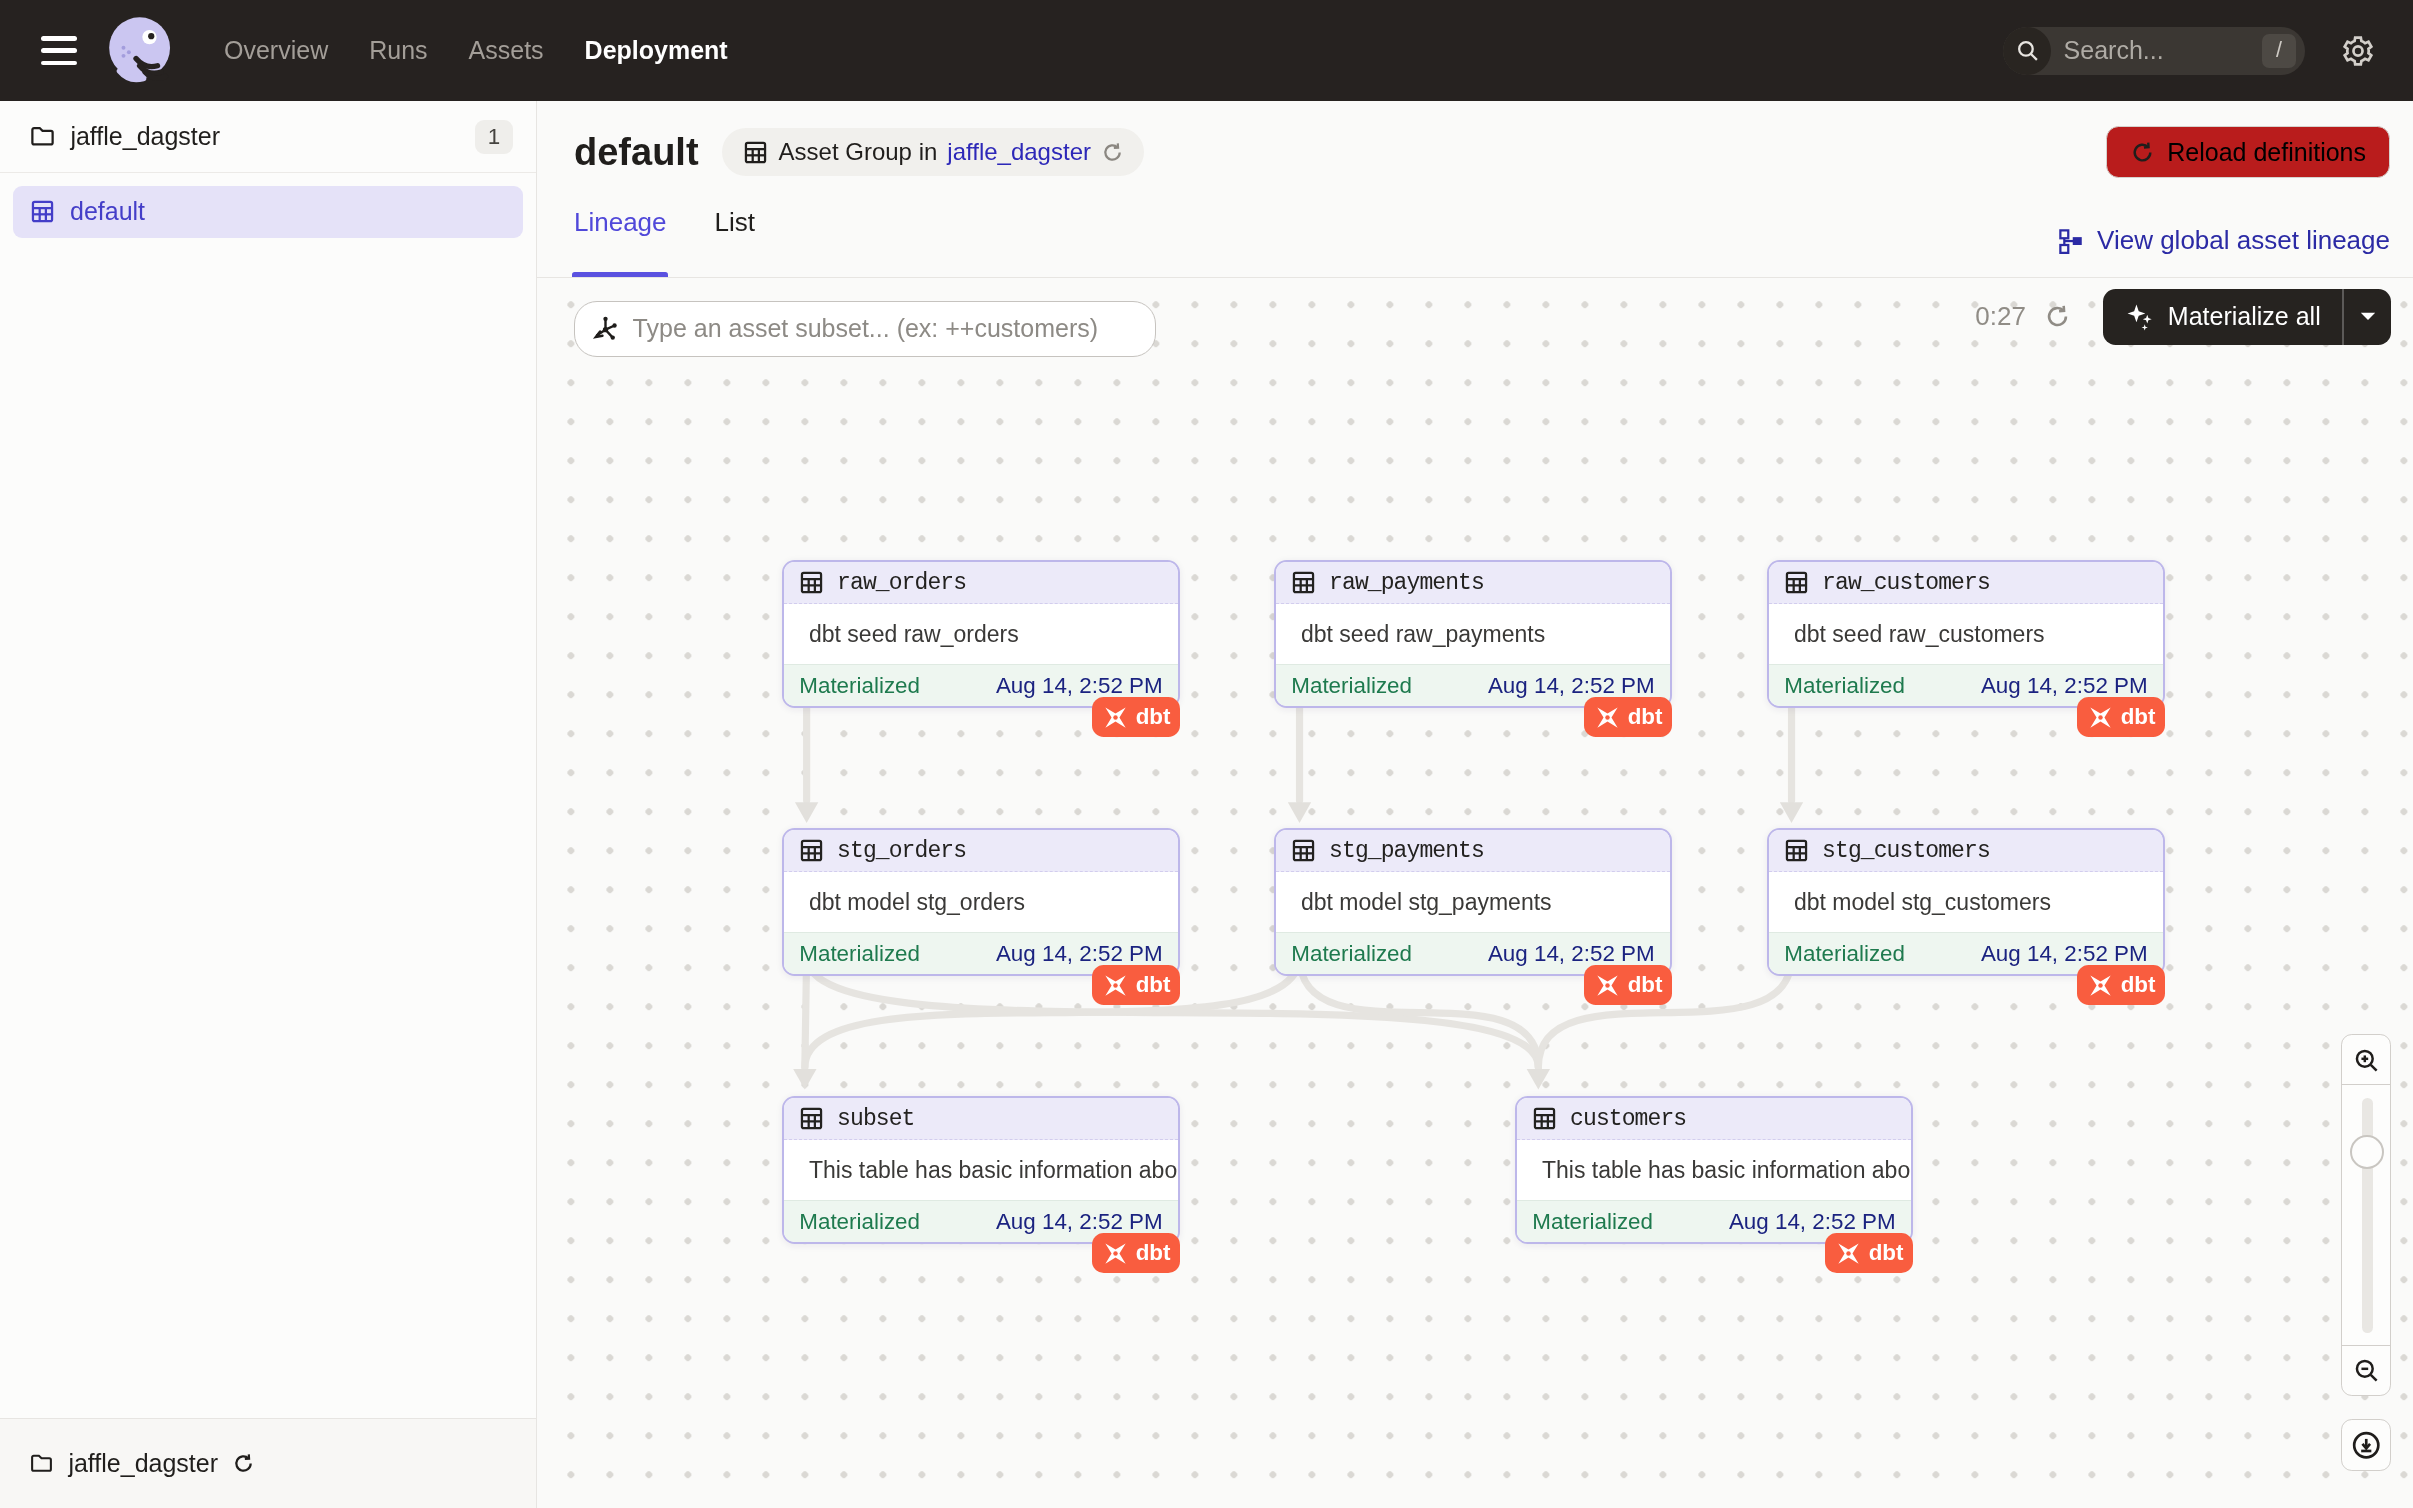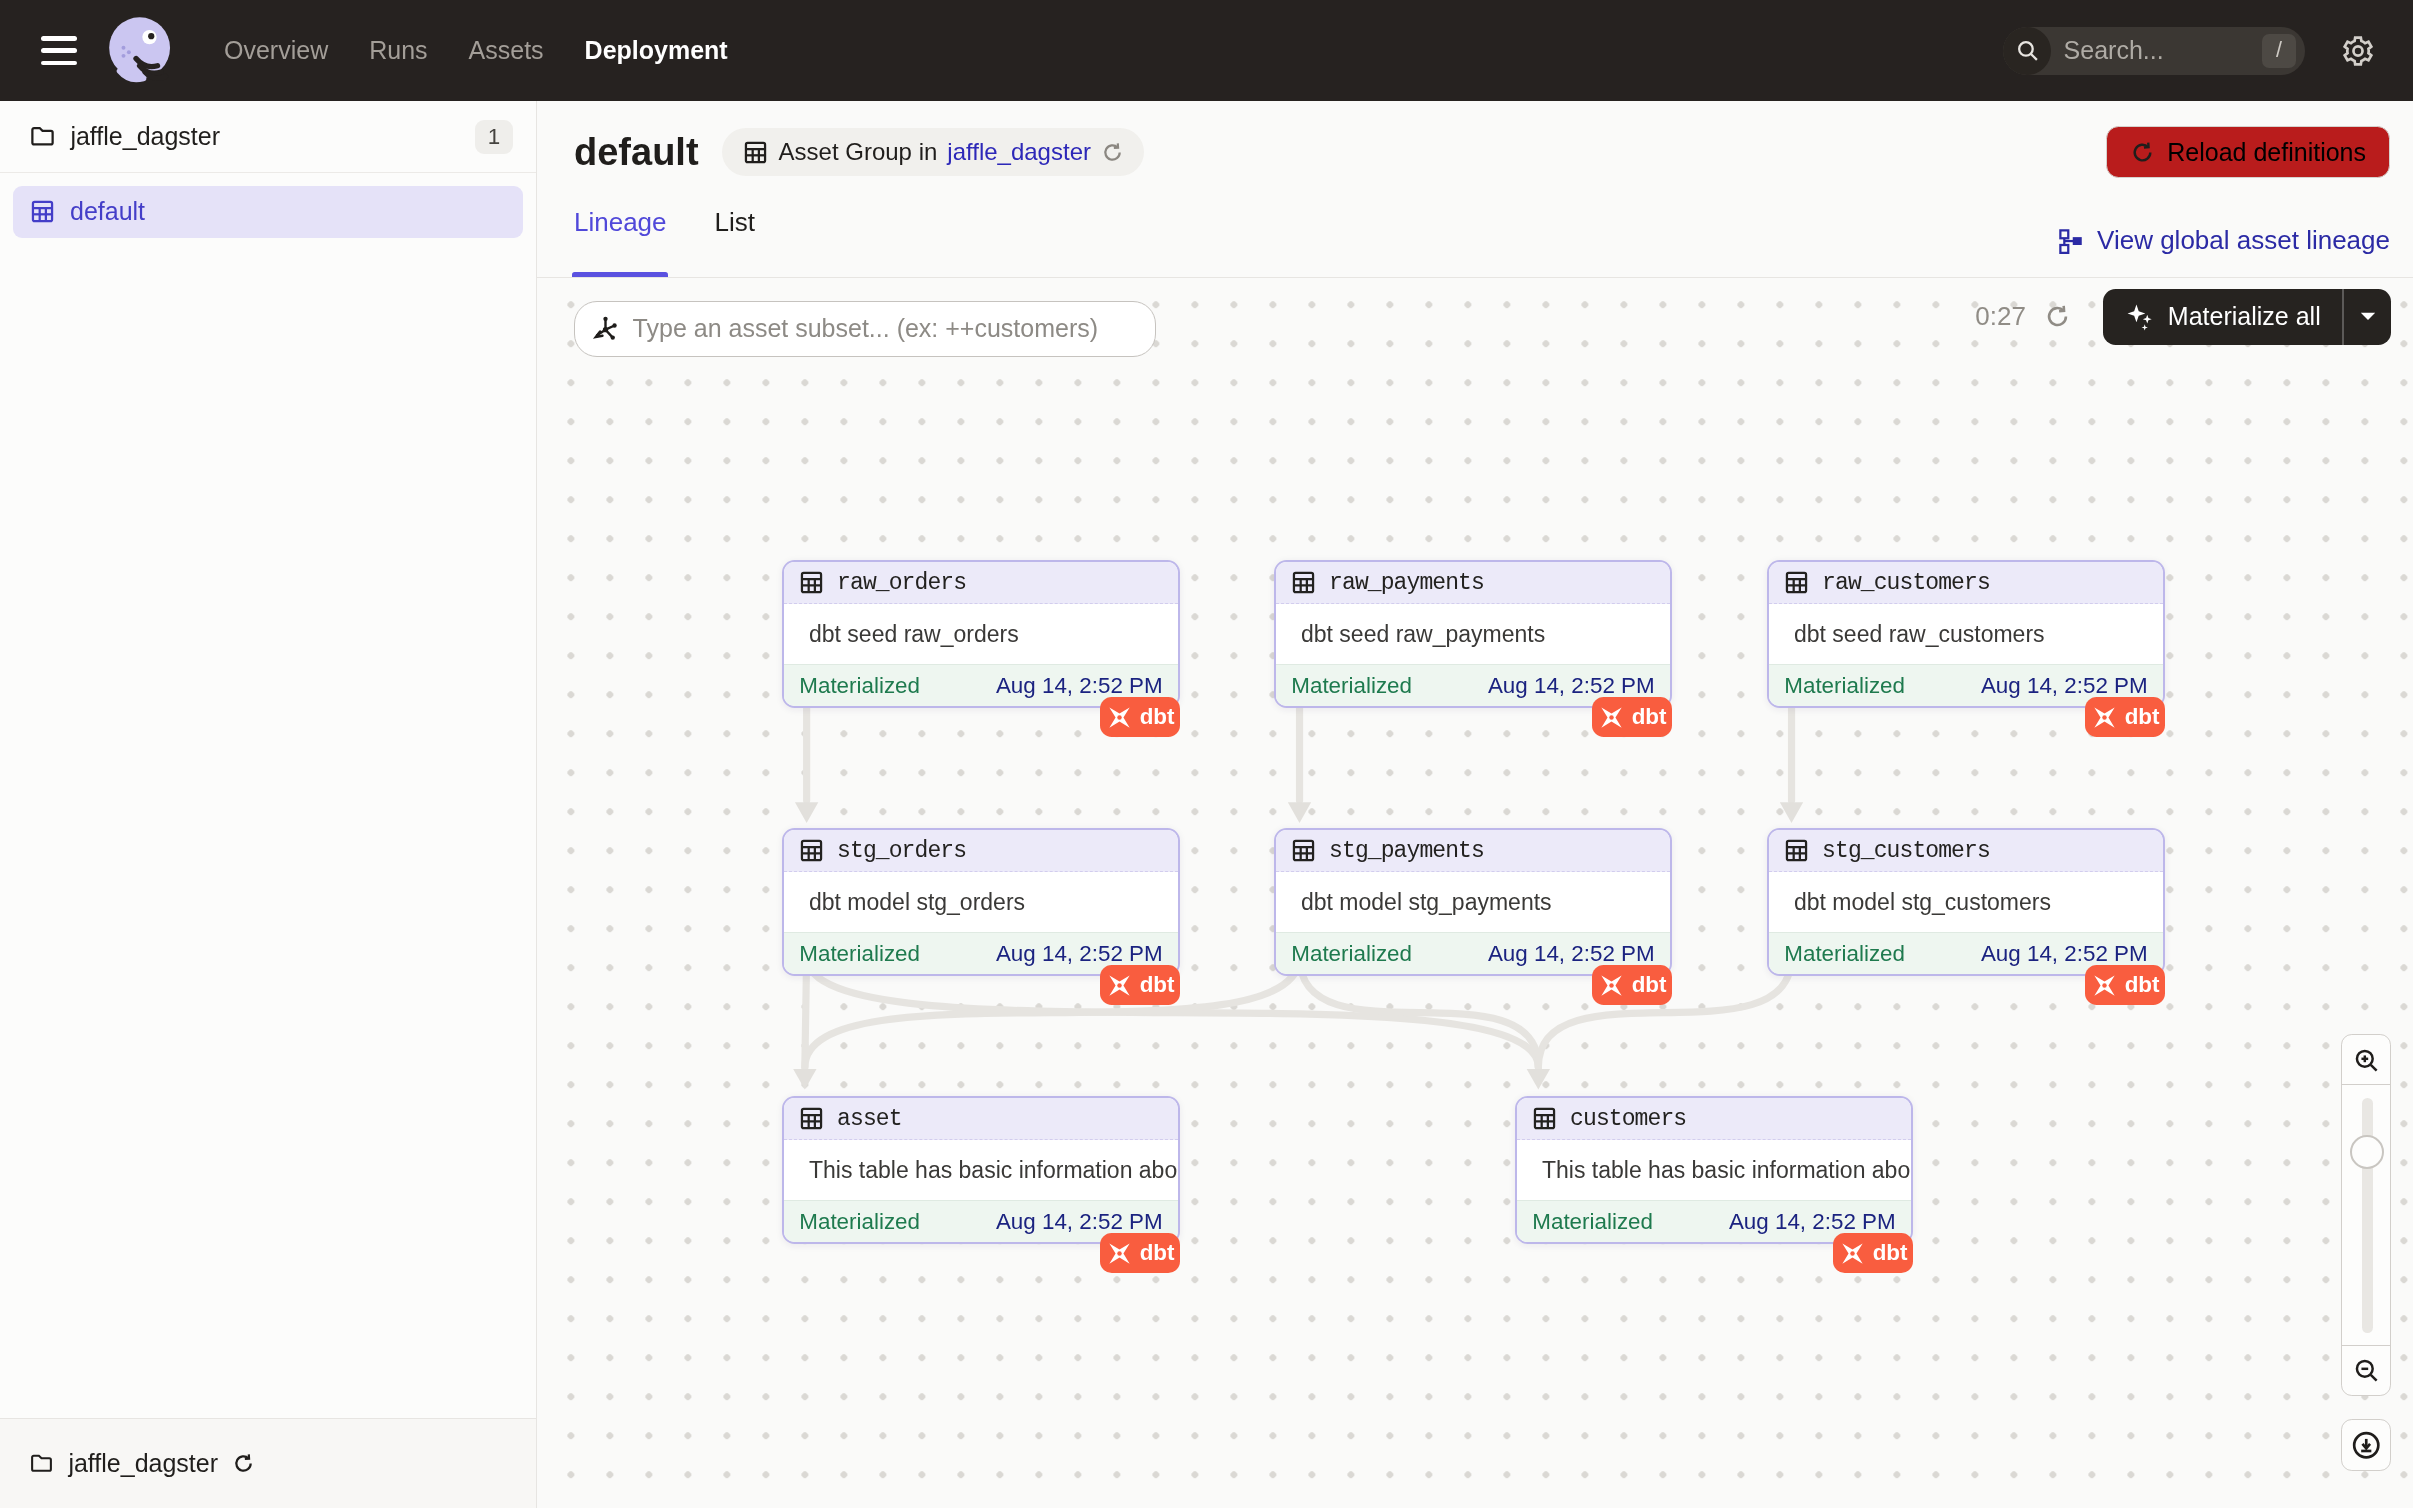--- a/index.html
+++ b/index.html
@@ -65,21 +65,21 @@
 
   
   .node { position:absolute; width:398px; z-index:2; }
   .node-box { width:398px; height:148px; background:#FFFFFF; border:2.2px solid #BDB7EA; border-radius:12.6px; overflow:hidden; box-shadow:0 1.8px 7.2px rgba(40,35,90,0.07); cursor:pointer; display:flex; flex-direction:column; }
   .node-header { height:42px; background:#ECEAF9; border-bottom:1.3px dashed #D2CDEE; display:flex; align-items:center; gap:11.7px; padding:0 14.4px; flex:none; }
   .node-title { font-family:"Liberation Mono", monospace; font-size:23px; color:#232220; letter-spacing:-0.9px; }
   .node-desc { flex:1; display:flex; align-items:center; padding:0 25px; font-size:23px; color:#3A3937; white-space:nowrap; overflow:hidden; }
   .node-footer { height:42px; background:#EEF6F0; border-top:1.3px solid #DFEAE2; display:flex; align-items:center; justify-content:space-between; padding:0 15.3px; font-size:22.4px; flex:none; }
   .status { color:#1E7A4E; }
   .timestamp { color:#1B2380; }
-  .dbt-badge { position:absolute; right:0; top:137px; width:80px; height:40px; background:#F95D3F; border-radius:11.7px; display:flex; align-items:center; justify-content:center; gap:7.2px; color:#FFFFFF; font-size:22.4px; font-weight:700; }
+  .dbt-badge { position:absolute; right:0; top:137px; width:88px; height:40px; background:#F95D3F; border-radius:11.7px; display:flex; align-items:center; justify-content:center; gap:7.2px; color:#FFFFFF; font-size:22.4px; font-weight:700; }
 
   .pos-n0 { left:245px;  top:282px; }
   .pos-n1 { left:737px;  top:282px; }
   .pos-n2 { left:1230px; top:282px; }
   .pos-n3 { left:245px;  top:550px; }
   .pos-n4 { left:737px;  top:550px; }
   .pos-n5 { left:1230px; top:550px; }
   .pos-n6 { left:245px;  top:818px; }
   .pos-n7 { left:978px; top:818px; }
 
@@ -441,21 +441,21 @@
   <div class="node pos-n6">
     <div class="node-box">
       <div class="node-header">
           <svg width="27" height="27" viewBox="0 0 24 24" fill="none" stroke="#232220" stroke-width="2">
             <rect x="3.5" y="3.5" width="17" height="17" rx="1.5"></rect>
             <line x1="3.5" y1="9" x2="20.5" y2="9"></line>
             <line x1="9.5" y1="9" x2="9.5" y2="20.5"></line>
             <line x1="15" y1="9" x2="15" y2="20.5"></line>
             <line x1="3.5" y1="14.5" x2="20.5" y2="14.5"></line>
           </svg>
-          <span class="node-title">asset</span>
+          <span class="node-title">subset</span>
         </div>
       <div class="node-desc">This table has basic information about ...</div>
       <div class="node-footer">
           <span class="status">Materialized</span>
           <span class="timestamp">Aug 14, 2:52 PM</span>
         </div>
     </div>
     <div class="dbt-badge">
         <svg width="27" height="27" viewBox="0 0 24 24">
           <path d="M3,3 L12,8.5 L21,3 L15.5,12 L21,21 L12,15.5 L3,21 L8.5,12 Z" fill="#FFFFFF"></path>

